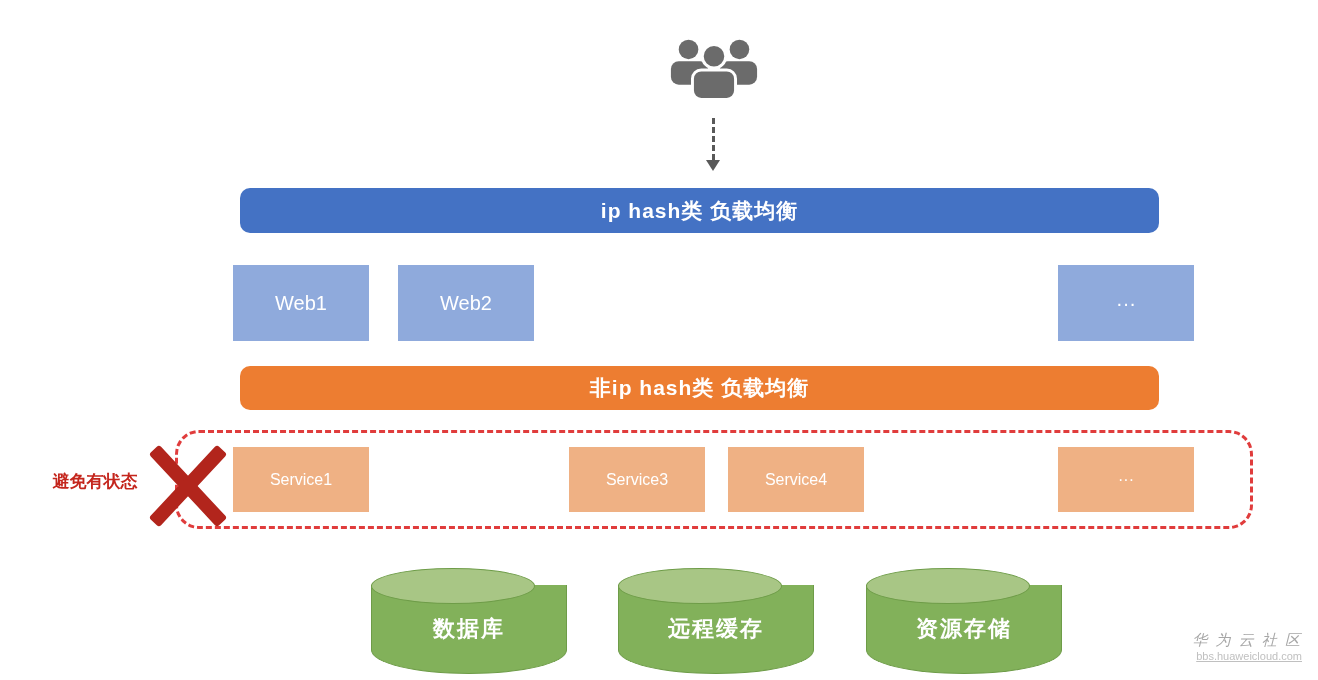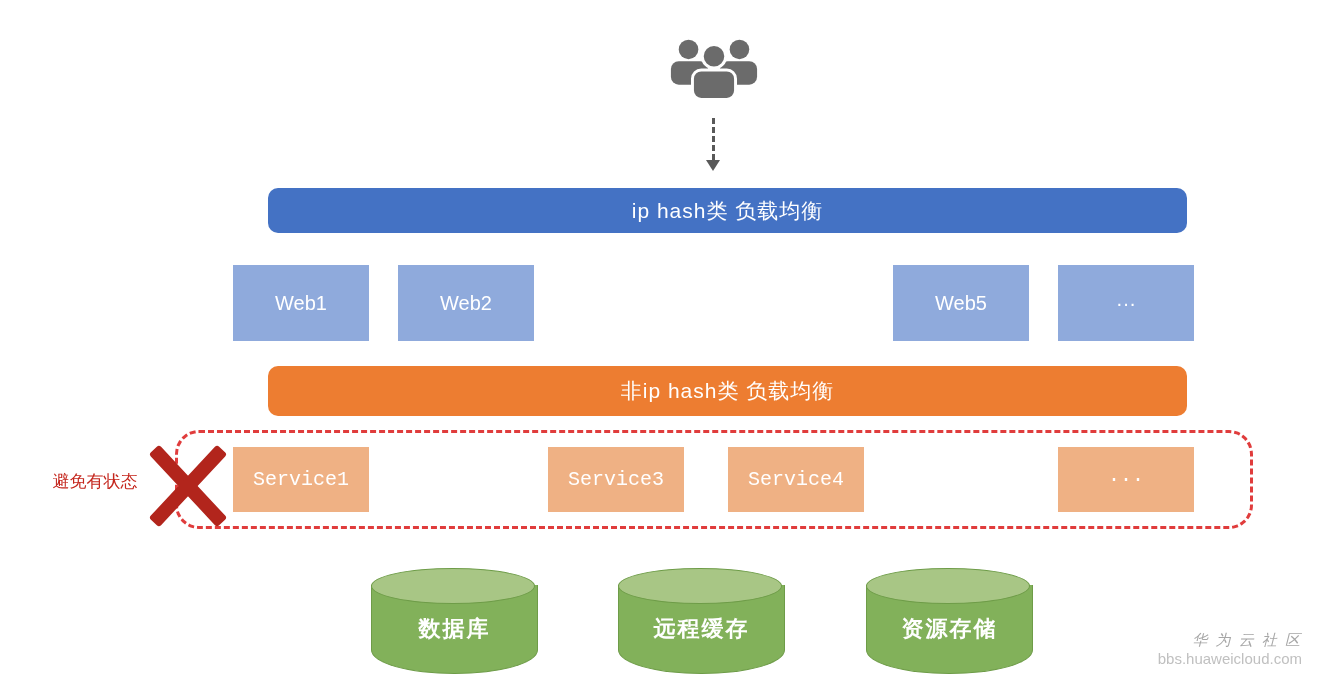--- a/index.html
+++ b/index.html
@@ -1,68 +1,68 @@
 <!DOCTYPE html>
 <html><head>
 <meta charset="utf-8">
 <style>
   * { margin:0; padding:0; box-sizing:border-box; }
   html,body { background:#ffffff; }
   body { font-family:"Liberation Sans","DejaVu Sans",sans-serif; }
   .canvas { position:relative; width:1318px; height:680px; background:#ffffff; overflow:hidden; }
 
   
-  .lb-bar { position:absolute; left:268px; width:919px; border-radius:10px;
+  .lb-bar { position:absolute; left:240px; width:919px; border-radius:10px;
             display:flex; align-items:center; justify-content:center;
-            color:#ffffff; font-size:21px; font-weight:400; letter-spacing:1px; }
+            color:#ffffff; font-size:21px; font-weight:700; letter-spacing:1px; }
   .lb-blue   { top:188px; height:45px; background:#4472C4; }
-  .lb-orange { top:366px; height:50px; background:#ED7D31; }
+  .lb-orange { top:366px; height:44px; background:#ED7D31; }
 
   
   .node { position:absolute; width:136px; display:flex; align-items:center;
           justify-content:center; color:#ffffff; }
   .web-node { top:265px; height:76px; background:#8FAADC; font-size:20px; }
-  .svc-node { top:447px; height:65px; background:#EFB184; font-size:20px;font-family:Liberation Mono, monospace; }
+  .svc-node { top:447px; height:65px; background:#EFB184; font-size:16px; }
 
   
   .stateless-box { position:absolute; left:175px; top:430px; width:1078px; height:99px;
                    border:3px dashed #E03C3C; border-radius:24px; }
 
   
   .xmark { position:absolute; left:138px; top:436px; width:100px; height:100px; }
   .xmark .bar { position:absolute; left:0; top:43px; width:100px; height:14px;
                 background:#B2251C; border-radius:3px; }
   .xmark .bar.a { transform:rotate(47deg); }
   .xmark .bar.b { transform:rotate(-47deg); }
 
   .warn-label { position:absolute; left:38px; top:470px; width:114px; text-align:center;
-                color:#C4261D; font-size:17px; font-weight:400; }
+                color:#C4261D; font-size:17px; font-weight:700; }
 
   
-  .cyl { position:absolute; top:568px; width:167px; height:106px; }
+  .cyl { position:absolute; top:568px; width:196px; height:106px; }
   .cyl .body { position:absolute; left:0; right:0; top:17px; bottom:0;
                background:#82B15A; border:1px solid #6E9C48; border-top:none;
                border-radius:0 0 50% 50% / 0 0 24px 24px; }
   .cyl .top  { position:absolute; left:0; top:0; width:164px; height:36px;
                background:#A8C685; border:1px solid #6E9C48; border-radius:50%; }
   .cyl .lbl  { position:absolute; left:0; right:0; top:46px; text-align:center;
                color:#ffffff; font-size:22px; font-weight:700; letter-spacing:2px; }
 
   
   .users { position:absolute; left:667px; top:36px; width:94px; height:66px; }
   .flow-arrow { position:absolute; left:705px; top:118px; width:16px; height:56px; }
   .flow-arrow .line { position:absolute; left:7px; top:0; height:42px; border-left:3px dashed #595959; }
   .flow-arrow .head { position:absolute; left:1px; top:42px; width:0; height:0;
                       border-left:7px solid transparent; border-right:7px solid transparent;
                       border-top:11px solid #595959; }
 
   
   .watermark { position:absolute; right:16px; top:631px; text-align:right; }
   .watermark .t1 { color:#A6A6A6; font-size:15px; letter-spacing:2px;font-style:italic; }
-  .watermark .t2 { color:#C0C0C0; font-size:15px; }
+  .watermark .t2 { color:#C0C0C0; font-size:11px;text-decoration:underline; }
 </style>
 </head>
 <body>
 
 <div class="canvas">
 
   <svg class="users" viewBox="0 0 96 66">
     <g fill="#6B6B6B">
       <circle cx="22" cy="13" r="10"></circle>
       <rect x="4" y="25" width="38" height="24" rx="8"></rect>
@@ -75,29 +75,28 @@
 
   <div class="flow-arrow">
     <div class="line"></div>
     <div class="head"></div>
   </div>
 
   <div class="lb-bar lb-blue">ip hash类 负载均衡</div>
 
   <div class="node web-node" style="left:233px">Web1</div>
   <div class="node web-node" style="left:398px">Web2</div>
-  <div class="node web-node" style="left:893px">Web5</div>
   <div class="node web-node" style="left:1058px">···</div>
 
   <div class="lb-bar lb-orange">非ip hash类 负载均衡</div>
 
   <div class="stateless-box"></div>
 
   <div class="node svc-node" style="left:233px">Service1</div>
-  <div class="node svc-node" style="left:548px">Service3</div>
+  <div class="node svc-node" style="left:569px">Service3</div>
   <div class="node svc-node" style="left:728px">Service4</div>
   <div class="node svc-node" style="left:1058px">···</div>
 
   <div class="xmark">
     <div class="bar a"></div>
     <div class="bar b"></div>
   </div>
   <div class="warn-label">避免有状态</div>
 
   <div class="cyl" style="left:371px">

